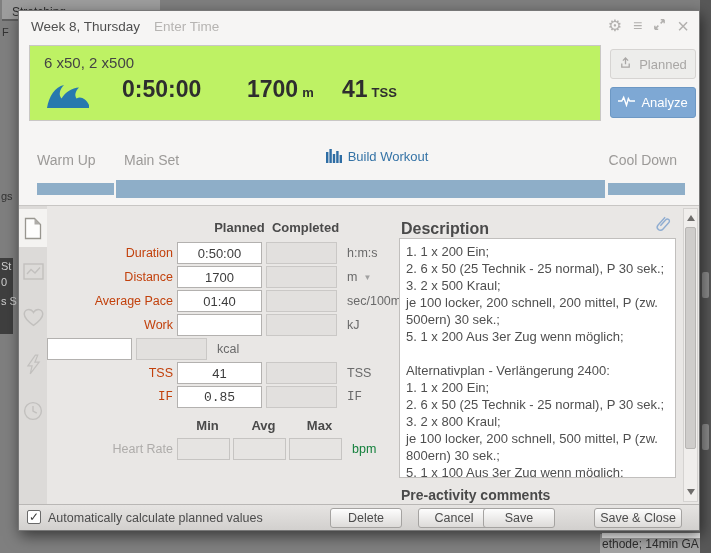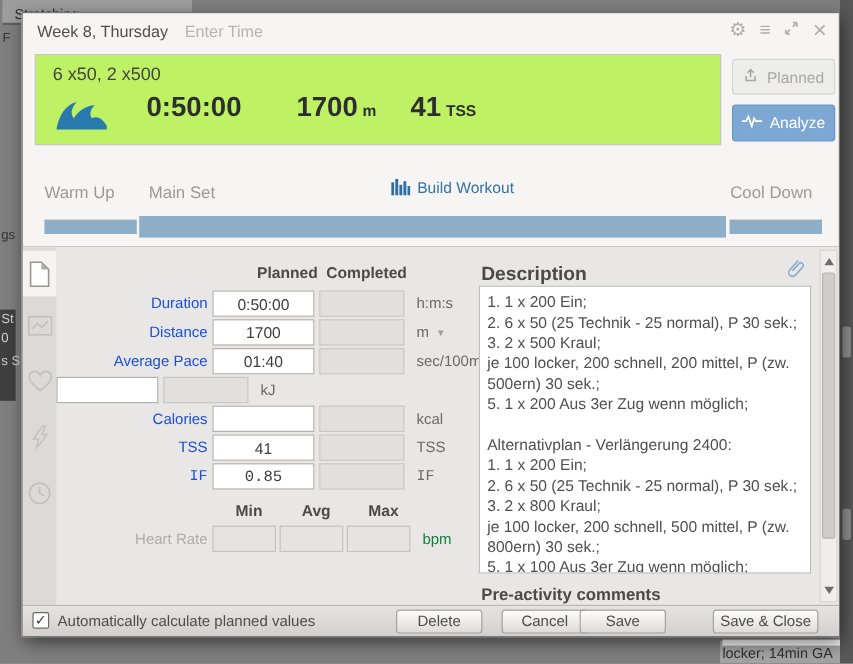--- a/index.html
+++ b/index.html
@@ -54,21 +54,21 @@
 
   
   .content { position:absolute; left:0; top:195px; right:0; bottom:26px; background:#e9e7e5; overflow:hidden; }
   .rail { position:absolute; left:0; top:0; bottom:0; width:28px; background:#dcdad8; }
   .rail-tab { position:absolute; left:0; width:28px; height:38px; display:flex; align-items:center; justify-content:center; cursor:pointer; }
   .rail-tab.active { background:#f4f3f1; }
 
   .form { position:absolute; left:28px; top:0; width:362px; }
   .col-head { position:absolute; top:14px; font-size:13px; font-weight:bold; color:#4a4a4a; text-align:center; }
   .frow { position:absolute; left:0; height:22px; display:flex; align-items:center; }
-  .flabel { width:130px; text-align:right; font-size:12.5px; color:#1d4ed8; padding-right:4px; }
+  .flabel { width:130px; text-align:right; font-size:12.5px; color:#c2410c; padding-right:4px; }
   .flabel.dim { color:#aeacaa; }
   .inp { height:22px; border:1px solid #b3b1af; background:#fff; text-align:center;
          font-size:13px; color:#3c3c3c; font-family:inherit; }
   .inp.planned { width:85px; margin-right:4px; }
   .inp.completed { width:71px; background:#e2e0de; border-color:#cac8c6; }
   .inp.hr { width:53px; margin-right:3px; background:#e6e4e2; border-color:#c6c4c2; }
   .funit { margin-left:10px; font-size:12.5px; color:#6a6a6a; white-space:nowrap; }
   .funit .dd { font-size:8px; color:#a0a0a0; margin-left:6px; vertical-align:1px; cursor:pointer; }
   .funit.dim { color:#15803d; }
   .mam-head { position:absolute; font-size:13px; font-weight:bold; color:#4a4a4a; width:53px; text-align:center; top:212px; }
@@ -109,21 +109,21 @@
   </div>
   <div class="bg-vline"></div>
   <span class="bg-frag" style="left:2px; top:26px;">F</span>
   <span class="bg-frag" style="left:1px; top:190px;">gs</span>
   <div class="bg-dark-block"></div>
   <span class="bg-frag on-dark" style="left:1px; top:260px;">St</span>
   <span class="bg-frag on-dark" style="left:1px; top:276px;">0</span>
   <span class="bg-frag on-dark" style="left:1px; top:295px;">s S</span>
   <div class="bg-bottom-area"></div>
   <div class="bg-white-sliver"></div>
-  <span class="bg-bottom-text">locker; 14min GA</span>
+  <span class="bg-bottom-text">ethode; 14min GA</span>
   <div class="bg-right-strip">
     <div class="bg-right-thumb" style="top:272px; height:26px;"></div>
     <div class="bg-right-thumb" style="top:424px; height:26px;"></div>
   </div>
 
   <div class="dialog">
 
     <div class="titlebar">
       <span class="dlg-title">Week 8, Thursday</span>
       <span class="dlg-subtitle">Enter Time</span>
@@ -242,26 +242,26 @@
           <input class="inp completed" value="" style="">
           <span class="funit"><span>m</span><span class="dd">▼</span></span>
         </div>
         <div class="frow" style="top:84px;">
           <span class="flabel">Average Pace</span>
           <input class="inp planned" value="01:40" style="">
           <input class="inp completed" value="" style="">
           <span class="funit">sec/100m</span>
         </div>
         <div class="frow" style="top:108px;">
+          <span class="flabel">Work</span>
           <input class="inp planned" value="" style="">
           <input class="inp completed" value="" style="">
           <span class="funit">kJ</span>
         </div>
         <div class="frow" style="top:132px;">
-          <span class="flabel">Calories</span>
           <input class="inp planned" value="" style="">
           <input class="inp completed" value="" style="">
           <span class="funit">kcal</span>
         </div>
         <div class="frow" style="top:156px;">
           <span class="flabel">TSS</span>
           <input class="inp planned" value="41" style="">
           <input class="inp completed" value="" style="">
           <span class="funit">TSS</span>
         </div>

